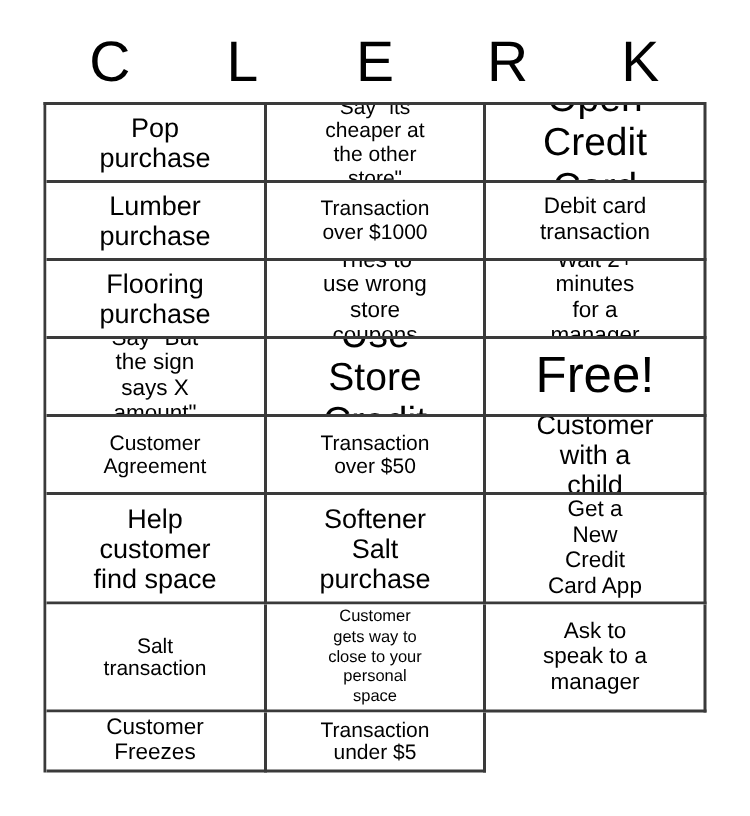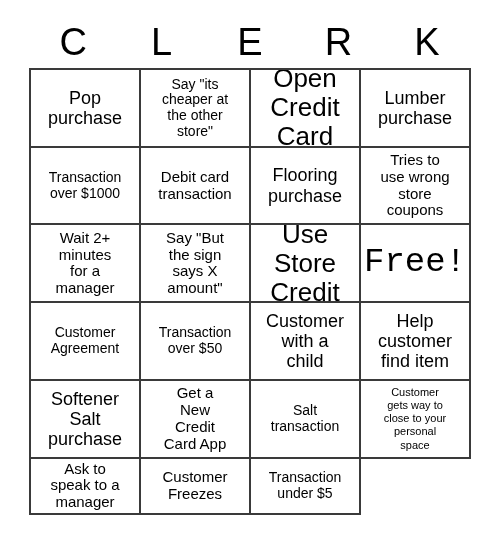--- a/index.html
+++ b/index.html
@@ -46,21 +46,21 @@
   }
 
   
   #grid {
     position: absolute;
     left: 29px;
     top: 68px;
     width: 442px;
     height: 447px;
     display: grid;
-    grid-template-columns: repeat(4, 1fr);
+    grid-template-columns: repeat(3, 1fr);
     grid-template-rows: repeat(5, 1fr);
     border-top: 2px solid #3a3a3a;
     border-left: 2px solid #3a3a3a;
     box-sizing: border-box;
     background: #ffffff;
   }
   .cell {
     border-right: 2px solid #3a3a3a;
     border-bottom: 2px solid #3a3a3a;
     box-sizing: border-box;
@@ -78,21 +78,21 @@
     line-height: 1.12;
     white-space: pre-line;
   }
 
   
   .fs-xs  { font-size: 11px; line-height: 1.20; }
   .fs-sm  { font-size: 14px; }
   .fs-md  { font-size: 15px; }
   .fs-lg  { font-size: 18px; }
   .fs-xl  { font-size: 26px; }
-  .fs-free{ font-size: 34px; line-height: 1.05; font-family: Liberation Mono, monospace; }
+  .fs-free{ font-size: 34px; line-height: 1.05; }
 </style>
 </head>
 <body>
 
 <div id="bingo-card">
 
   <div id="header-row">
       <div class="header-letter">C</div>
       <div class="header-letter">L</div>
       <div class="header-letter">E</div>
@@ -167,21 +167,21 @@
 over $50</span>
       </div>
       <div class="cell">
         <span class="cell-text fs-lg">Customer
 with a
 child</span>
       </div>
       <div class="cell">
         <span class="cell-text fs-lg">Help
 customer
-find item</span>
+find space</span>
       </div>
       <div class="cell">
         <span class="cell-text fs-lg">Softener
 Salt
 purchase</span>
       </div>
       <div class="cell">
         <span class="cell-text fs-md">Get a
 New
 Credit

